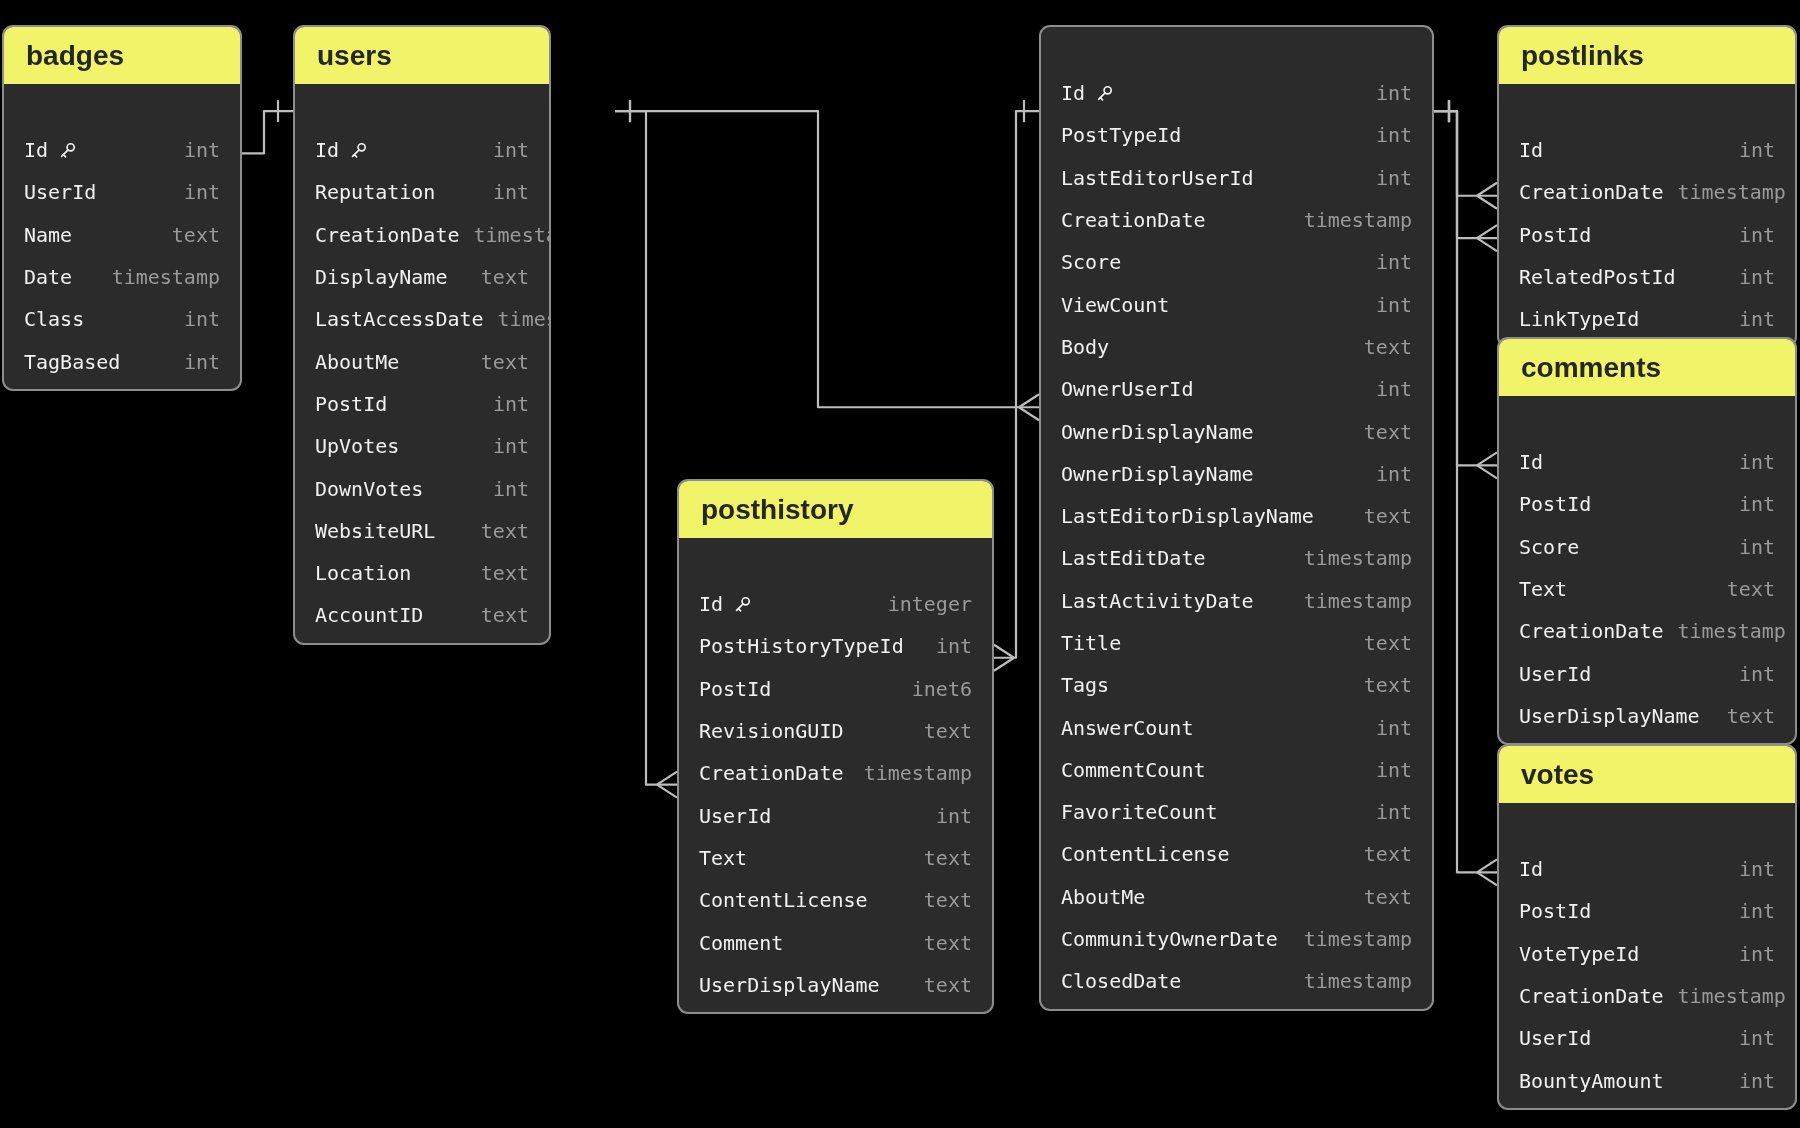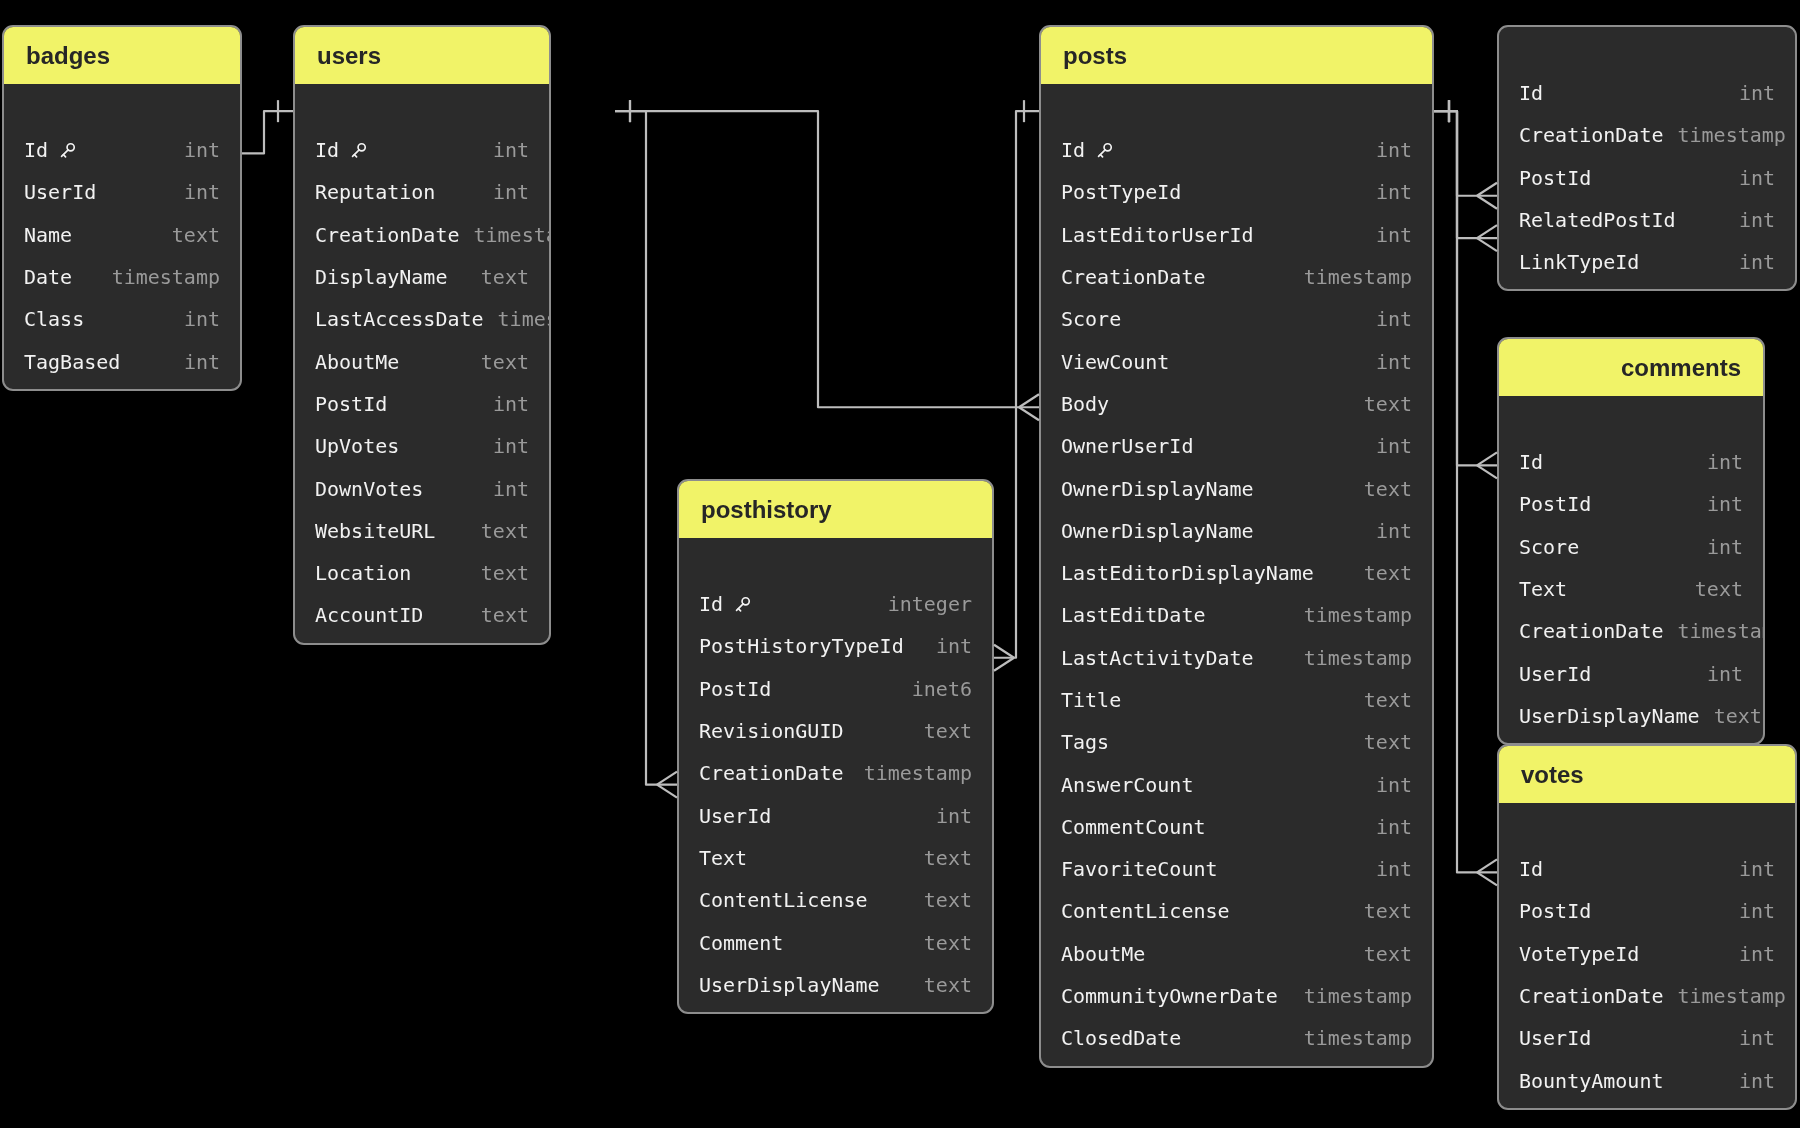--- a/index.html
+++ b/index.html
@@ -19,41 +19,41 @@
     z-index:2;
     box-sizing:border-box;
   }
   .thead{
     background:#f1f368;
     height:57px;
     line-height:57px;
     padding:0 22px;
     font-family:"Liberation Sans","DejaVu Sans",sans-serif;
     font-weight:bold;
-    font-size:24px;
+    font-size:28px;
     color:#262626;
   }
   .rows{padding:8px 0 6px 0;margin-top:37px;}
   .row{
     display:flex;
     align-items:center;
     height:42.3px;
     padding:0 20px;
     font-size:20px;
   }
   .fname{color:#f2f2f2;white-space:nowrap;}
   .ftype{color:#9a9a9a;margin-left:auto;white-space:nowrap;padding-left:14px;}
   .key{width:21px;height:21px;margin-left:9px;flex:0 0 auto;}
   
   .t-badges     {left:2px;    top:25px;  width:240px;}
   .t-users      {left:293px;  top:25px;  width:258px;}
   .t-posthistory{left:677px;  top:479px; width:317px;}
   .t-posts      {left:1039px; top:25px;  width:395px;}
   .t-postlinks  {left:1497px; top:25px;  width:300px;}
-  .t-comments   {left:1497px; top:337px; width:268px;text-align:right;}
+  .t-comments   {left:1497px; top:337px; width:300px;}
   .t-votes      {left:1497px; top:744px; width:300px;}
   #connectors{position:absolute;inset:0;z-index:3;pointer-events:none;}
 </style>
 </head>
 <body>
 
 <div id="canvas">
 
   <svg id="connectors" width="1800" height="1128" viewBox="0 0 1800 1128">
       <polyline points="242,153.45000000000002 264,153.45000000000002 264,111.15 293,111.15" fill="none" stroke="#bdbdbd" stroke-width="2.2" stroke-linejoin="round"></polyline>
@@ -233,21 +233,20 @@
           <span class="ftype">text</span>
         </div>
         <div class="row">
           <span class="fname">UserDisplayName</span>
           <span class="ftype">text</span>
         </div>
       </div>
   </div>
 
   <div class="table t-posts">
-    <div class="thead">posts</div>
     <div class="rows">
         <div class="row">
           <span class="fname">Id</span>
           <svg class="key" viewBox="0 0 24 24">
             <g fill="none" stroke="#f2f2f2" stroke-width="1.9" stroke-linecap="round">
               <circle cx="15.6" cy="8.4" r="4.1"></circle>
               <path d="M12.7 11.3 L5.2 18.8"></path>
               <path d="M7.3 16.7 L9.8 19.2"></path>
             </g>
           </svg>
@@ -334,20 +333,21 @@
           <span class="ftype">timestamp</span>
         </div>
         <div class="row">
           <span class="fname">ClosedDate</span>
           <span class="ftype">timestamp</span>
         </div>
       </div>
   </div>
 
   <div class="table t-postlinks">
+    <div class="thead">postlinks</div>
     <div class="rows">
         <div class="row">
           <span class="fname">Id</span>
           <span class="ftype">int</span>
         </div>
         <div class="row">
           <span class="fname">CreationDate</span>
           <span class="ftype">timestamp</span>
         </div>
         <div class="row">

